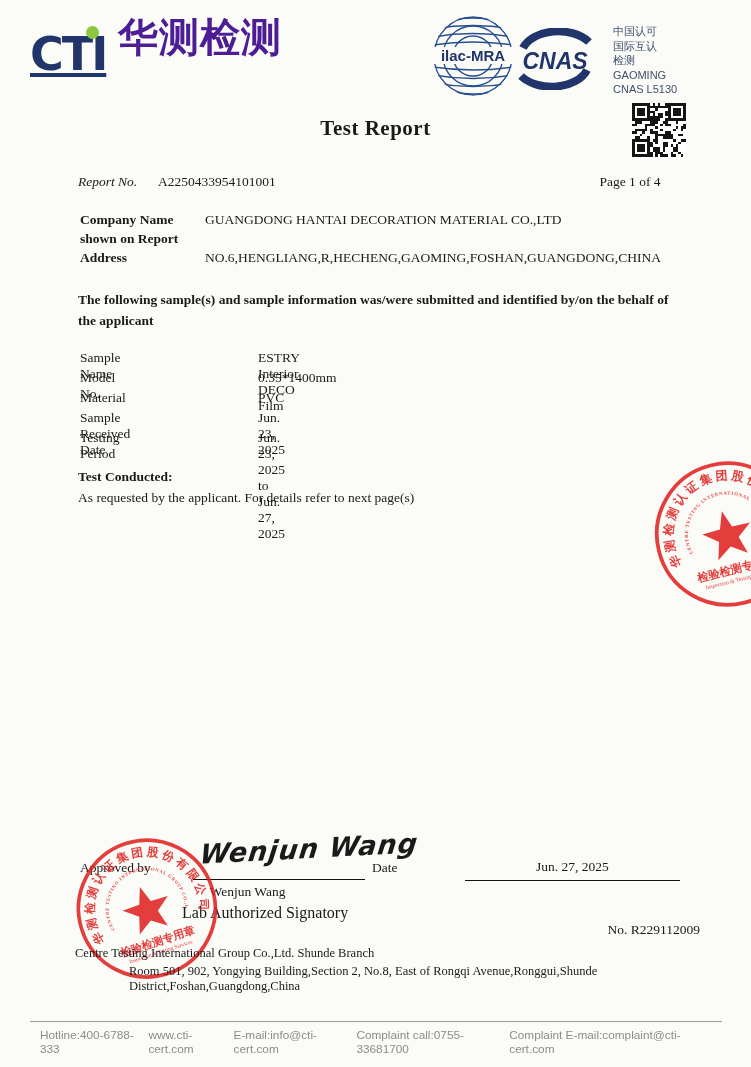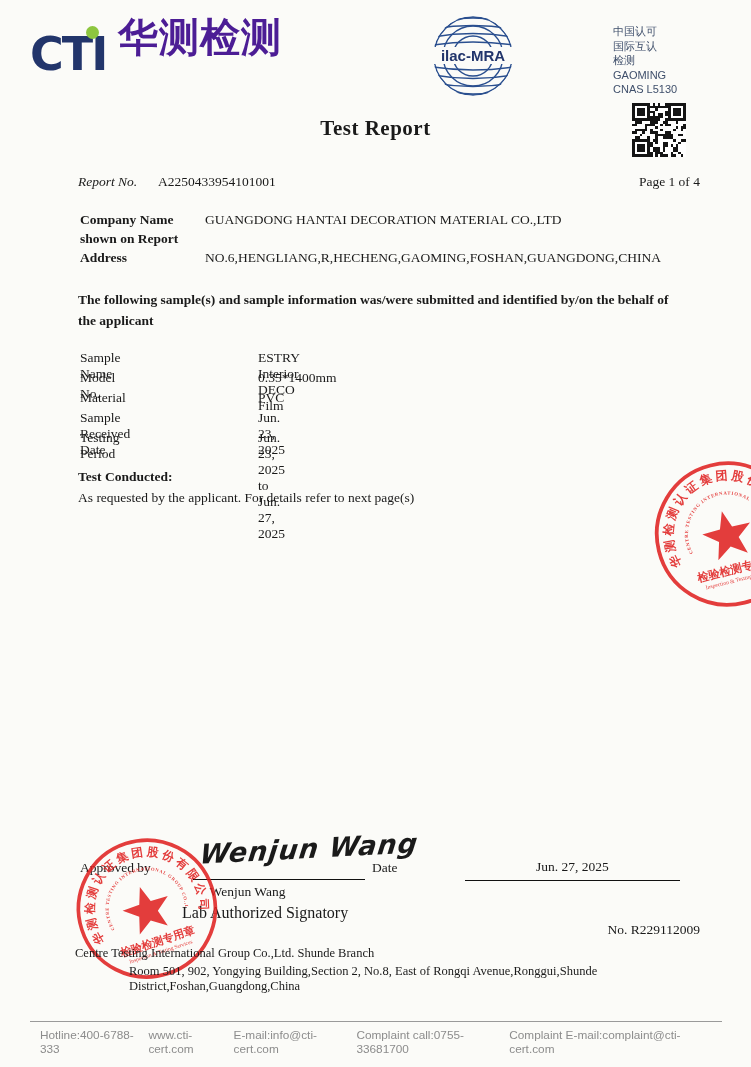--- a/index.html
+++ b/index.html
@@ -10,20 +10,21 @@
     font-family:"Liberation Serif","DejaVu Serif",serif; color:#1a1a1a;
   }
   .abs { position:absolute; }
 
   
   .cti-logo { left:30px; top:24px; height:60px; }
   .cti-word {
     font-family:"DejaVu Sans","Liberation Sans",sans-serif;
     font-weight:bold; font-size:46px; line-height:60px; letter-spacing:-2px;
     color:#22356b;
+    text-decoration:underline;
   }
   .cti-dot { position:absolute; left:56px; top:2px; width:13px; height:13px;
     border-radius:50%; background:#8dc63f; }
   .cti-cn { left:118px; top:13px; font-size:40px; line-height:48px; font-weight:bold;
     color:#4c1d95; letter-spacing:1px;
     font-family:"DejaVu Sans","Liberation Sans",sans-serif; }
 
   .ilac-badge { left:433px; top:13px; }
   .cnas-badge { left:515px; top:28px; }
   .accred { left:613px; top:24px; font-family:"Liberation Sans","DejaVu Sans",sans-serif;
@@ -31,21 +32,21 @@
 
   .qr { left:632px; top:103px; width:54px; height:54px; background:#fff;
     display:grid; grid-template-columns:repeat(21,1fr); grid-template-rows:repeat(21,1fr); }
   .qr div.d { background:#151515; }
 
   
   .title { left:0; top:116px; width:751px; text-align:center;
     font-size:21px; font-weight:bold; letter-spacing:.5px; }
   .meta-label { left:78px; top:174px; font-size:13.5px;font-style:italic; }
   .meta-value { left:158px; top:174px; font-size:13.5px; }
-  .page-no { left:560px; top:174px; width:140px; text-align:right; font-size:13.5px; }
+  .page-no { left:560px; top:174px; width:140px; text-align:center; font-size:13.5px; }
 
   
   .lab { font-weight:bold; font-size:13.5px; }
   .val { font-size:13.5px; }
   .company-l1 { left:80px; top:212px; }
   .company-l2 { left:80px; top:231px; }
   .company-v  { left:205px; top:212px; }
   .addr-l { left:80px; top:250px; }
   .addr-v { left:205px; top:250px; }
 
@@ -115,20 +116,27 @@
           <path d="M0,78 Q40,84 80,78"></path>
         <circle cx="40" cy="43" r="39"></circle>
           <circle cx="40" cy="43" r="30"></circle>
           <circle cx="40" cy="43" r="20"></circle>
       </g>
       <rect x="0" y="34" width="80" height="17" fill="#fbfbf8"></rect>
       <text x="40" y="47.5" text-anchor="middle" font-family="Liberation Sans,DejaVu Sans,sans-serif" font-size="15" font-weight="bold" fill="#22356b">ilac-MRA</text>
     </svg>
   </div>
 
+  <div class="abs cnas-badge">
+    <svg width="80" height="62" viewBox="0 0 80 62">
+      <path d="M8,20 A37,24 0 0 1 74,14" stroke="#22356b" stroke-width="8" fill="none"></path>
+      <path d="M72,42 A37,24 0 0 1 6,48" stroke="#22356b" stroke-width="8" fill="none"></path>
+      <text x="40" y="41" text-anchor="middle" font-family="Liberation Sans,DejaVu Sans,sans-serif" font-size="23" font-weight="bold" font-style="italic" fill="#22356b">CNAS</text>
+    </svg>
+  </div>
 
   <div class="abs accred">
     <div>中国认可</div>
     <div>国际互认</div>
     <div>检测</div>
     <div>GAOMING</div>
     <div>CNAS L5130</div>
   </div>
 
   <div class="abs qr">

